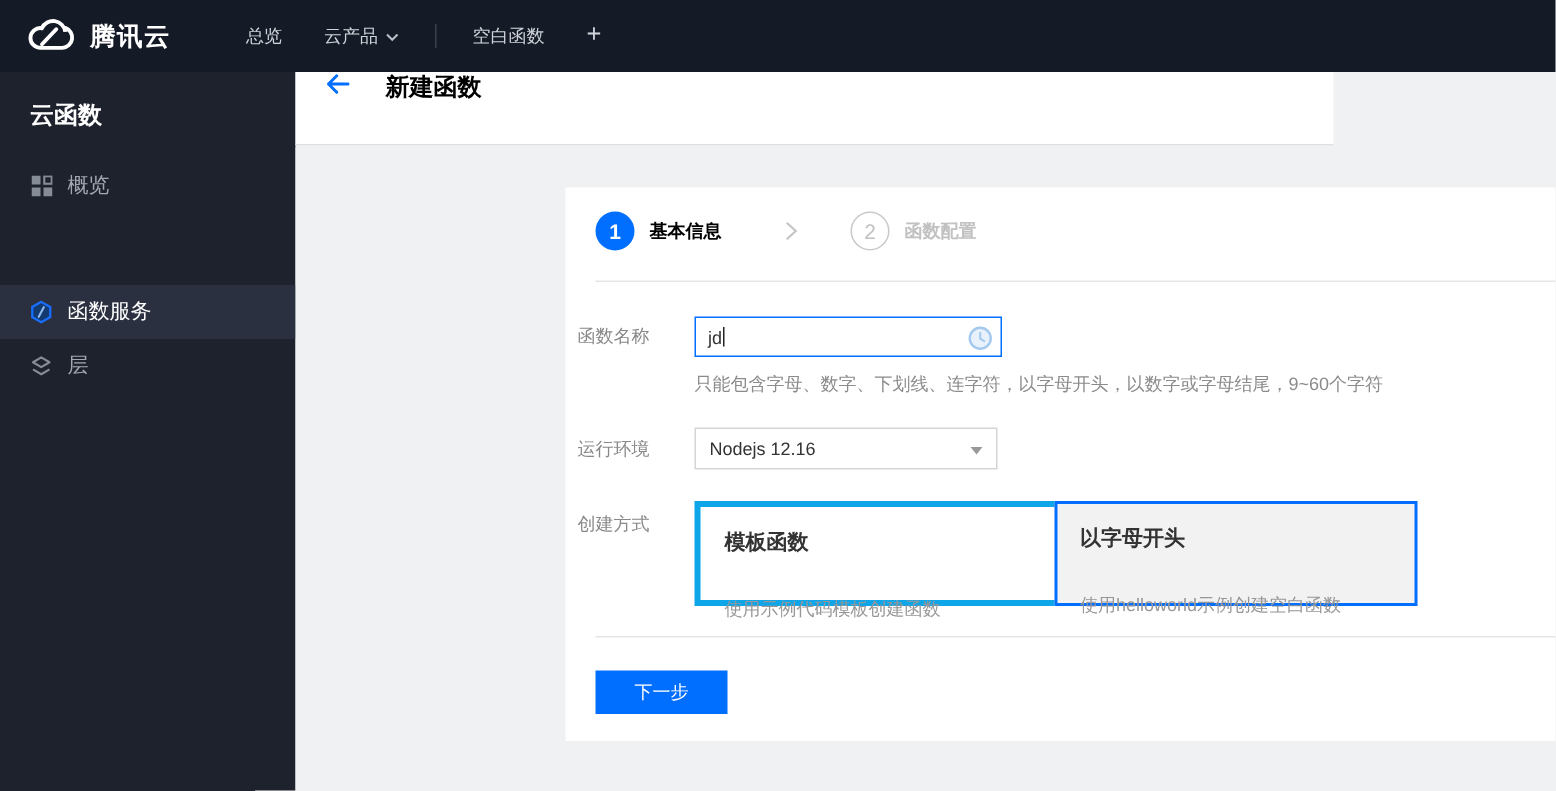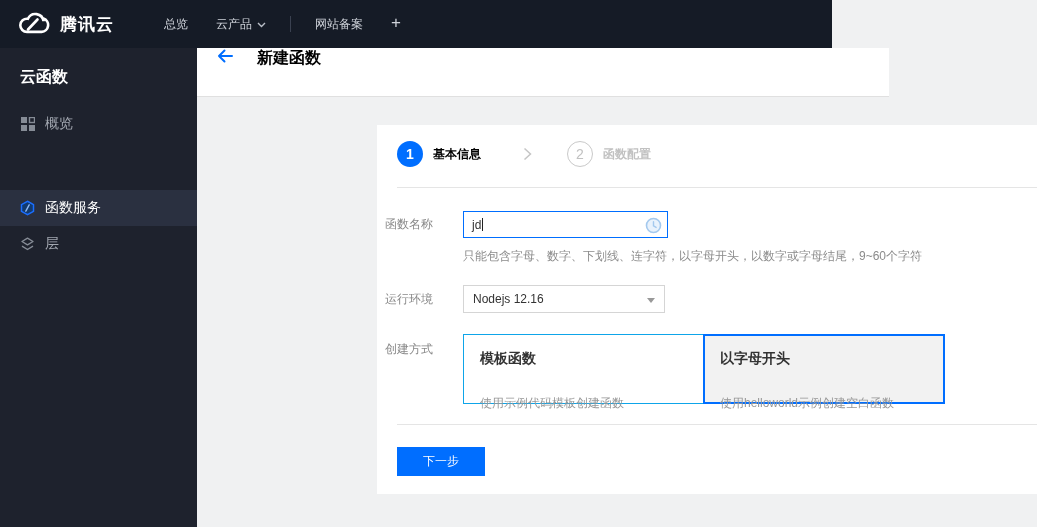--- a/index.html
+++ b/index.html
@@ -8,21 +8,21 @@
     position: relative;
     font-family: "Liberation Sans", "DejaVu Sans", sans-serif;
     background:#f0f1f2;
     overflow:hidden;
     font-size:12px;
     color:#333;
   }
 
   
   .topbar{
-    position:absolute; top:0; left:0; width:832px; height:48px;
+    position:absolute; top:0; left:0; width:1037px; height:48px;
     background:#151b26; display:flex; align-items:center; z-index:5;
   }
   .brand{ display:flex; align-items:center; margin-left:16px; cursor:pointer; }
   .brand svg{ display:block; }
   .brand-name{ color:#fff; font-size:17px; font-weight:bold; margin-left:10px; letter-spacing:1px; }
   .topnav{ display:flex; align-items:center; margin-left:36px; }
   .topnav-item{ color:#cfd3da; font-size:12px; padding:0 14px; height:48px; line-height:48px; cursor:pointer; white-space:nowrap; }
   .caret-down{ display:inline-block; margin-left:5px; }
   .topnav-sep{ width:1px; height:16px; background:#3a4150; margin:0 10px; }
   .topnav-plus{ color:#cfd3da; font-size:17px; padding:0 14px; height:48px; line-height:46px; cursor:pointer; }
@@ -86,21 +86,21 @@
     border:1px solid #d5d5d5; background:#fff; display:flex; align-items:center;
     padding:0 24px 0 9px; cursor:pointer;
   }
   .runtime-select .value{ font-size:12px; color:#333; }
   .select-caret{
     position:absolute; right:9px; top:12px; width:0; height:0;
     border-left:4px solid transparent; border-right:4px solid transparent; border-top:5px solid #999;
   }
 
   .method-card{ position:absolute; top:209px; height:70px; cursor:pointer; padding:15px 16px; }
-  .card-template{ left:86px; width:255px; background:#fff; border:1px solid #0ea5e9; }
+  .card-template{ left:86px; width:255px; background:#fff; border:4px solid #0ea5e9; }
   .card-blank{ left:326px; width:242px; background:#f2f2f2; border:2px solid #006eff; padding:14px 15px; }
   .card-title{ font-size:14px; font-weight:bold; color:#333; }
   .card-desc{ font-size:12px; color:#979797; margin-top:27px; }
 
   .next-btn{
     position:absolute; left:20px; top:322px; width:88px; height:29px;
     background:#006eff; color:#fff; border:none; font-size:12px; cursor:pointer;
     font-family:"Liberation Sans","DejaVu Sans",sans-serif;
   }
 </style>
@@ -118,21 +118,21 @@
     <span class="brand-name">腾讯云</span>
   </div>
   <div class="topnav">
     <span class="topnav-item">总览</span>
     <span class="topnav-item">
       <span>云产品</span><span class="caret-down"><svg width="9" height="6" viewBox="0 0 9 6">
             <path d="M1 1l3.5 3.5L8 1" fill="none" stroke="#b9bec7" stroke-width="1.4"></path>
           </svg></span>
     </span>
     <span class="topnav-sep"></span>
-    <span class="topnav-item">网站备案</span>
+    <span class="topnav-item">空白函数</span>
     <span class="topnav-plus">+</span>
   </div>
 </div>
 
 <div class="sidebar">
   <div class="sidebar-title">云函数</div>
 
   <div class="side-item">
     <span class="si-icon">
       <svg width="14" height="14" viewBox="0 0 14 14">

